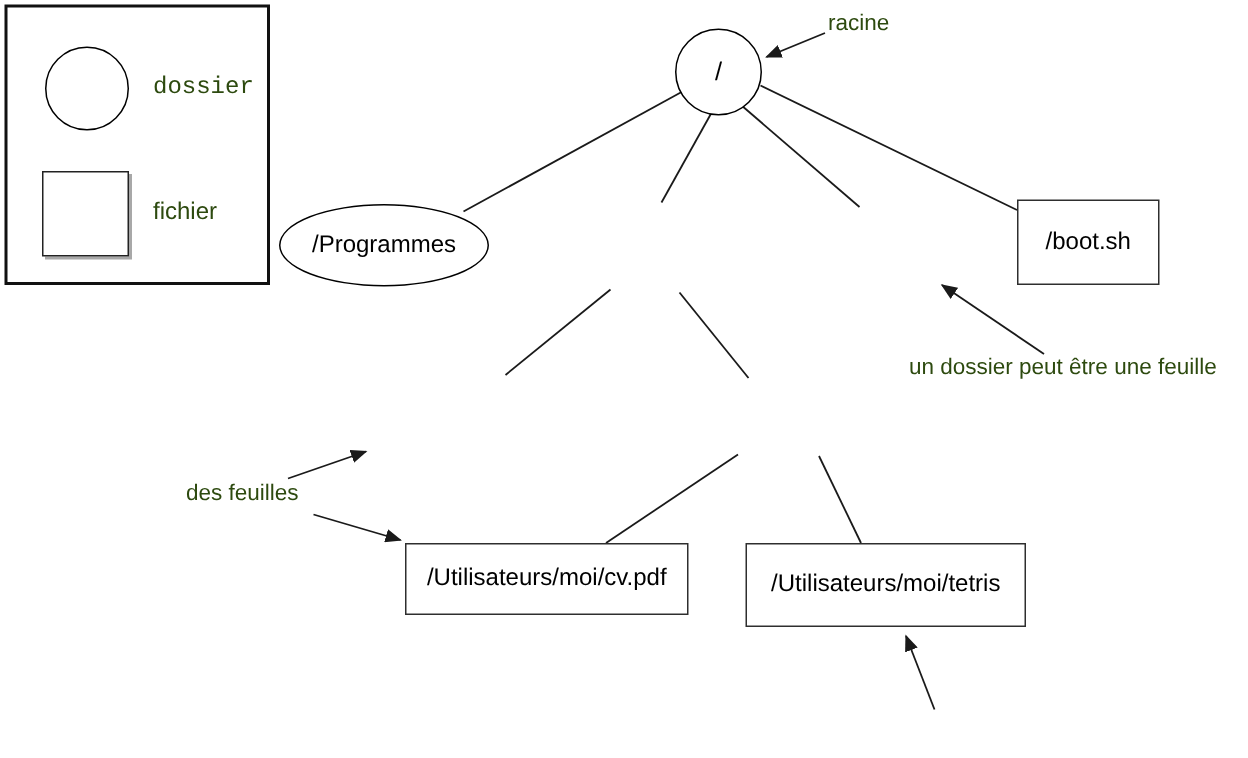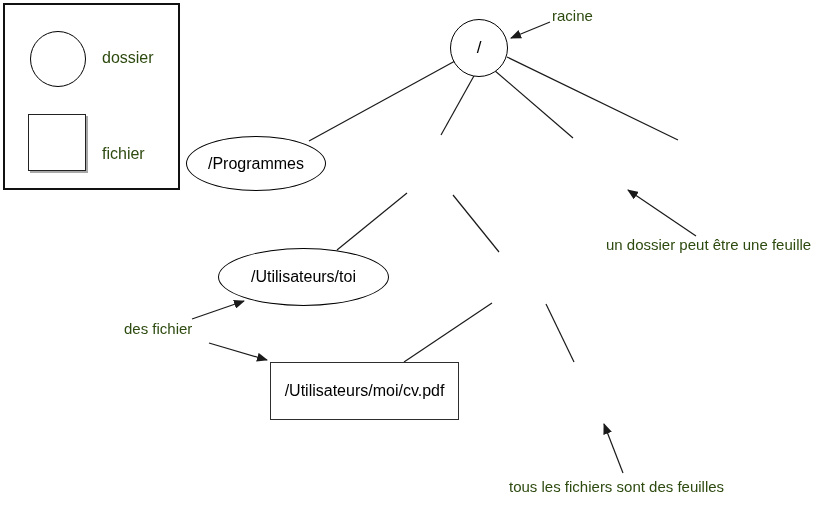--- a/index.html
+++ b/index.html
@@ -82,22 +82,22 @@
     border: 1.6px solid #222222;
     box-shadow: 2px 2px 0 #a8a8a8;
     background: #ffffff;
   }
   .legend-label {
     position: absolute;
     font-size: 16px;
     color: var(--annotation-color, #2d4a0f);
     white-space: nowrap;
   }
-  .legend-label.dossier { left: 97px; top: 44px; }
-  .legend-label.fichier { left: 97px; top: 128px; margin-top: 12px; }
+  .legend-label.dossier { left: 97px; top: 44px; font-family: Liberation Mono, monospace; }
+  .legend-label.fichier { left: 97px; top: 128px; }
 </style>
 </head>
 <body>
 
 <div class="canvas">
 
   <svg class="connector-layer" width="832" height="505" viewBox="0 0 832 505">
     <defs>
       <marker id="arrowhead" markerUnits="userSpaceOnUse" markerWidth="12" markerHeight="9" refX="10" refY="4.5" orient="auto">
         <path d="M0,0 L11,4.5 L0,9 Z" fill="#1a1a1a"></path>
@@ -130,32 +130,34 @@
   <div class="node circle" style="left:450px; top:19px; width:58px; height:58px;">
     <span>/</span>
   </div>
 
   <div class="node ellipse" style="left:186px; top:136px; width:140px; height:55px;">
     <span>/Programmes</span>
   </div>
 
 
 
-
-  <div class="node ellipse" style="left:218px; top:248px; width:171px; height:58px;">
-    <span>/Utilisateurs/toi</span>
+  <div class="node rect" style="left:678px; top:133px; width:95px; height:57px;">
+    <span>/boot.sh</span>
   </div>
 
 
-  <div class="node rect" style="left:270px; top:362px; width:189px; height:58px;">
+
+  <div class="node rect" style="left:270px; top:362px; width:189px; height:48px;">
     <span>/Utilisateurs/moi/cv.pdf</span>
   </div>
 
+  <div class="node rect" style="left:497px; top:362px; width:187px; height:56px;">
+    <span>/Utilisateurs/moi/tetris</span>
+  </div>
 
   <div class="annotation" style="left:552px; top:7px;">racine</div>
 
   <div class="annotation" style="left:606px; top:236px;">un dossier peut être une feuille</div>
 
-  <div class="annotation" style="left:124px; top:320px;">des fichier</div>
+  <div class="annotation" style="left:124px; top:320px;">des feuilles</div>
 
-  <div class="annotation" style="left:509px; top:478px;">tous les fichiers sont des feuilles</div>
 
 </div>
 
 </body></html>

